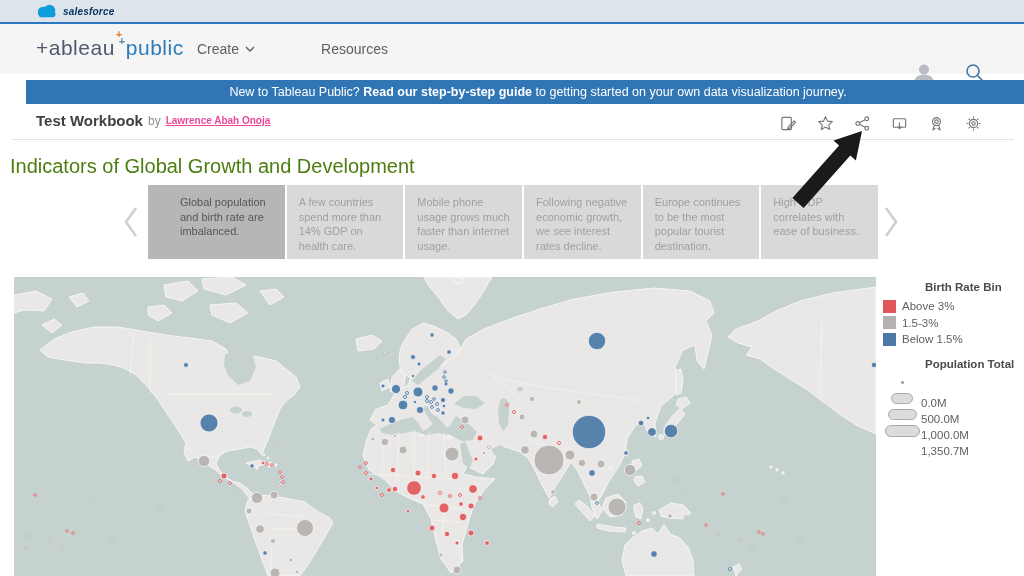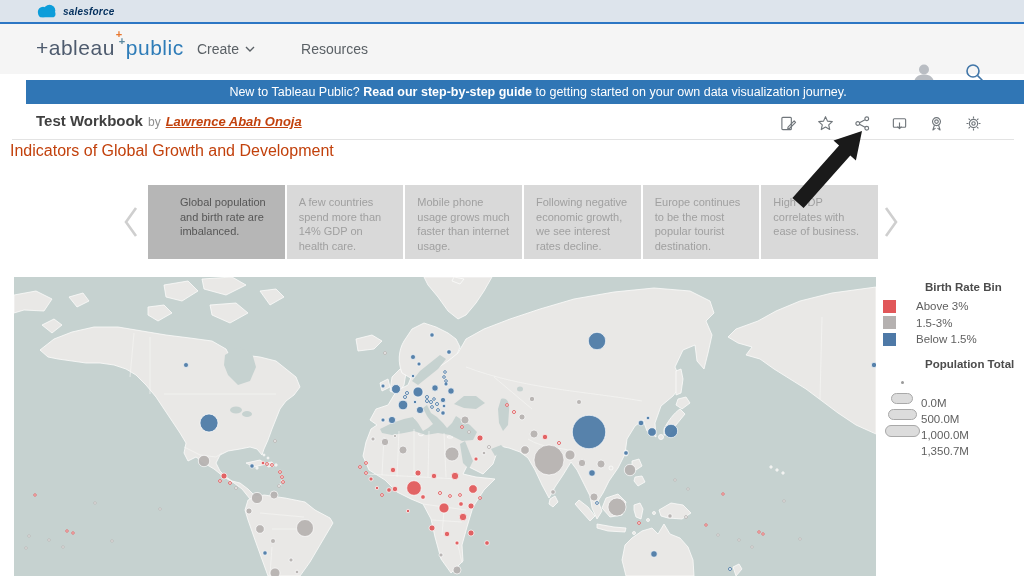--- a/index.html
+++ b/index.html
@@ -10,51 +10,51 @@
   .sf-logo{display:flex;align-items:center;margin-left:36px;gap:5px;cursor:pointer;}
   .sf-word{font-size:10px;font-weight:700;font-style:italic;color:#04305e;letter-spacing:.2px;}
   
   .hdr{position:absolute;top:24px;left:0;width:1024px;height:50px;background:#f5f5f5;}
   .tp-logo{position:absolute;left:36px;top:12px;font-size:21px;display:flex;align-items:baseline;cursor:pointer;}
   .tp-a{color:#4e5b6e;letter-spacing:.5px;text-align:center;}
   .tplus{position:relative;width:11px;height:18px;display:inline-block;}
   .tplus .p1{position:absolute;top:-9px;left:1px;color:#e8762d;font-size:11px;font-weight:700;}
   .tplus .p2{position:absolute;top:-2px;left:4px;color:#59879e;font-size:11px;font-weight:700;}
   .tp-b{color:#2e7cb8;letter-spacing:.5px;}
-  .hdr-nav{position:absolute;top:0;left:197px;height:50px;display:flex;align-items:center;gap:46px;}
+  .hdr-nav{position:absolute;top:0;left:197px;height:50px;display:flex;align-items:center;gap:66px;}
   .nav-item{font-size:14px;color:#5b6166;display:flex;align-items:center;gap:6px;cursor:pointer;}
   .avatar{position:absolute;left:911px;top:36px;width:26px;height:26px;cursor:pointer;}
   .search-btn{position:absolute;left:964px;top:38px;width:22px;height:22px;cursor:pointer;}
   
   .banner{position:absolute;top:80px;left:0;width:1024px;height:24px;background:#3076b5;color:#fff;
     font-size:12.5px;line-height:24px;text-align:center;white-space:pre;margin-left:26px;}
   .banner b{font-weight:700;cursor:pointer;}
   
-  .wb-row{position:absolute;top:112px;left:36px;display:flex;align-items:flex-end;gap:5px;}
+  .wb-row{position:absolute;top:112px;left:36px;display:flex;align-items:center;gap:5px;}
   .wb-title{font-size:15px;font-weight:700;color:#404040;}
   .wb-by{font-size:12px;color:#8e8e8e;}
-  .wb-author{font-size:13px;font-weight:700;color:#c2410c;text-decoration:underline;cursor:pointer;font-style:italic;}
+  .wb-author{font-size:10px;font-weight:700;color:#ec4899;text-decoration:underline;cursor:pointer;}
   .wb-tools{position:absolute;top:115px;left:780px;display:flex;gap:20px;}
   .tool{width:17px;height:17px;cursor:pointer;}
   .divider{position:absolute;top:139px;left:12px;width:1002px;height:1px;background:#e3e3e3;}
-  .viz-title{position:absolute;top:142px;left:10px;font-size:16px;color:#c2410c;}
+  .viz-title{position:absolute;top:155px;left:10px;font-size:20px;color:#4d7c0f;}
   
   .story{position:absolute;top:185px;left:0;width:1024px;height:74px;}
   .chev{position:absolute;top:20px;width:16px;height:34px;cursor:pointer;}
   .chev.prev{left:123px;} .chev.next{left:883px;}
   .tabs{position:absolute;left:148px;top:0;width:730px;height:74px;display:flex;gap:2px;}
   .tab{flex:1;background:#d9d9d9;color:#a0a0a0;font-size:11px;line-height:1.32;
     padding:10px 12px;box-sizing:border-box;cursor:pointer;}
   .tab.active{background:#b6b6b6;color:#565656;padding-left:32px;}
   
   .map-wrap{position:absolute;top:277px;left:14px;width:862px;height:299px;}
   
   .legend{position:absolute;top:281px;left:883px;width:141px;font-size:11.5px;color:#5f5f5f;}
   .lg-title{font-weight:700;color:#4c4c4c;margin-bottom:5px;padding-left:42px;}
-  .lg-cat{display:flex;align-items:center;gap:20px;height:16.5px;cursor:pointer;}
+  .lg-cat{display:flex;align-items:center;gap:6px;height:16.5px;cursor:pointer;}
   .lg-sw{width:13px;height:13px;flex:0 0 13px;}
   .lg-sizes{margin-top:10px;}
   .lg-size-row{display:flex;align-items:center;height:16px;cursor:pointer;}
   .lg-shape-cell{width:38px;display:flex;justify-content:center;align-items:center;}
   .lg-pill{background:#dcdcdc;border:1px solid #a9a9a9;border-radius:7px;box-sizing:border-box;}
   .lg-size-label{width:46px;text-align:left;margin-top:40px;}
   
   .arrow-overlay{position:absolute;top:120px;left:780px;width:100px;height:95px;pointer-events:none;}
 </style>
 </head>

